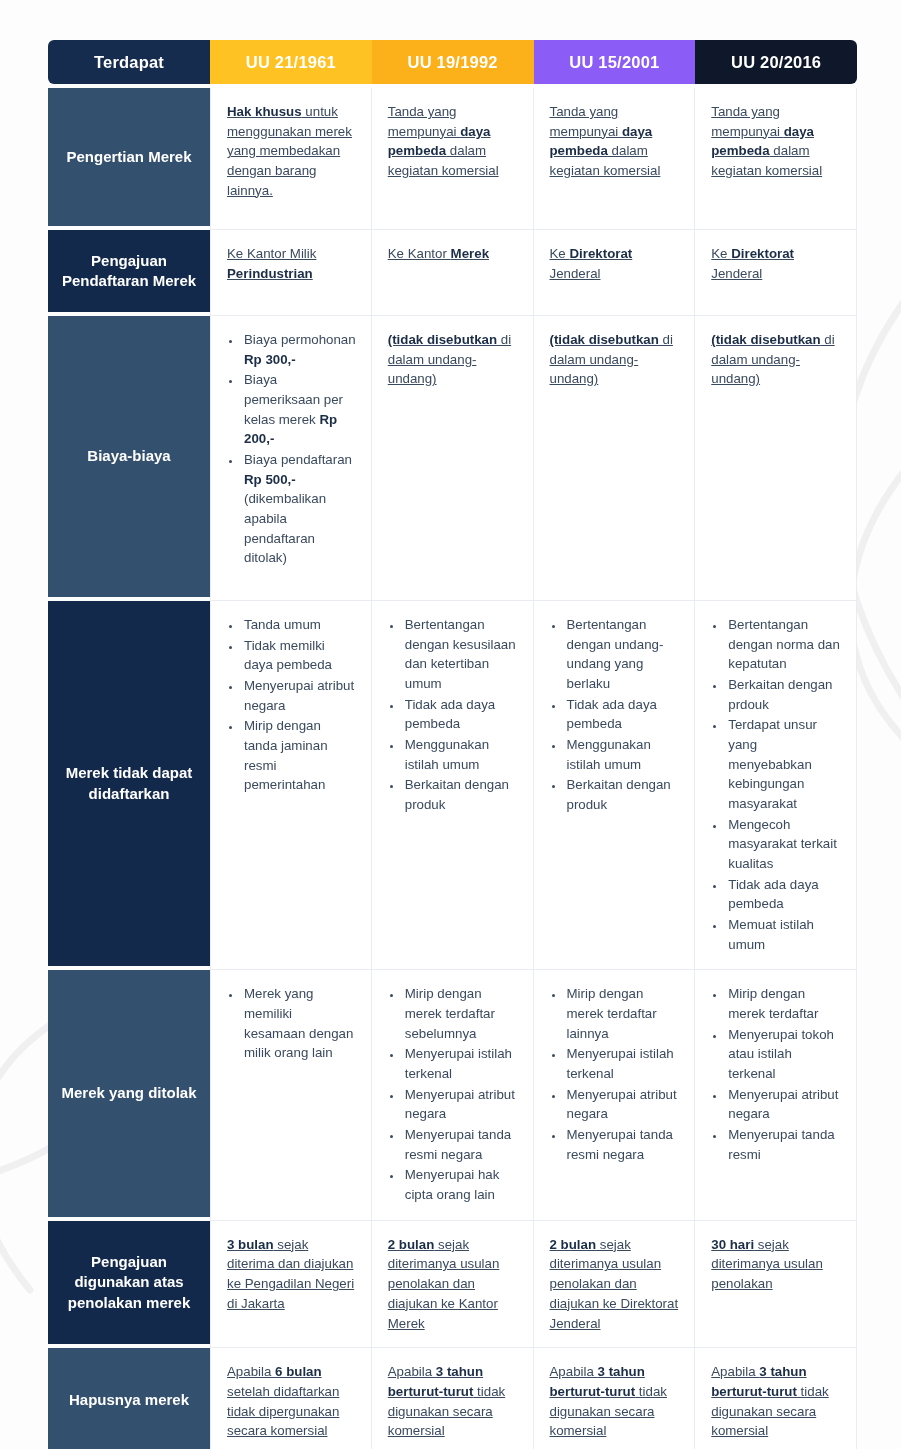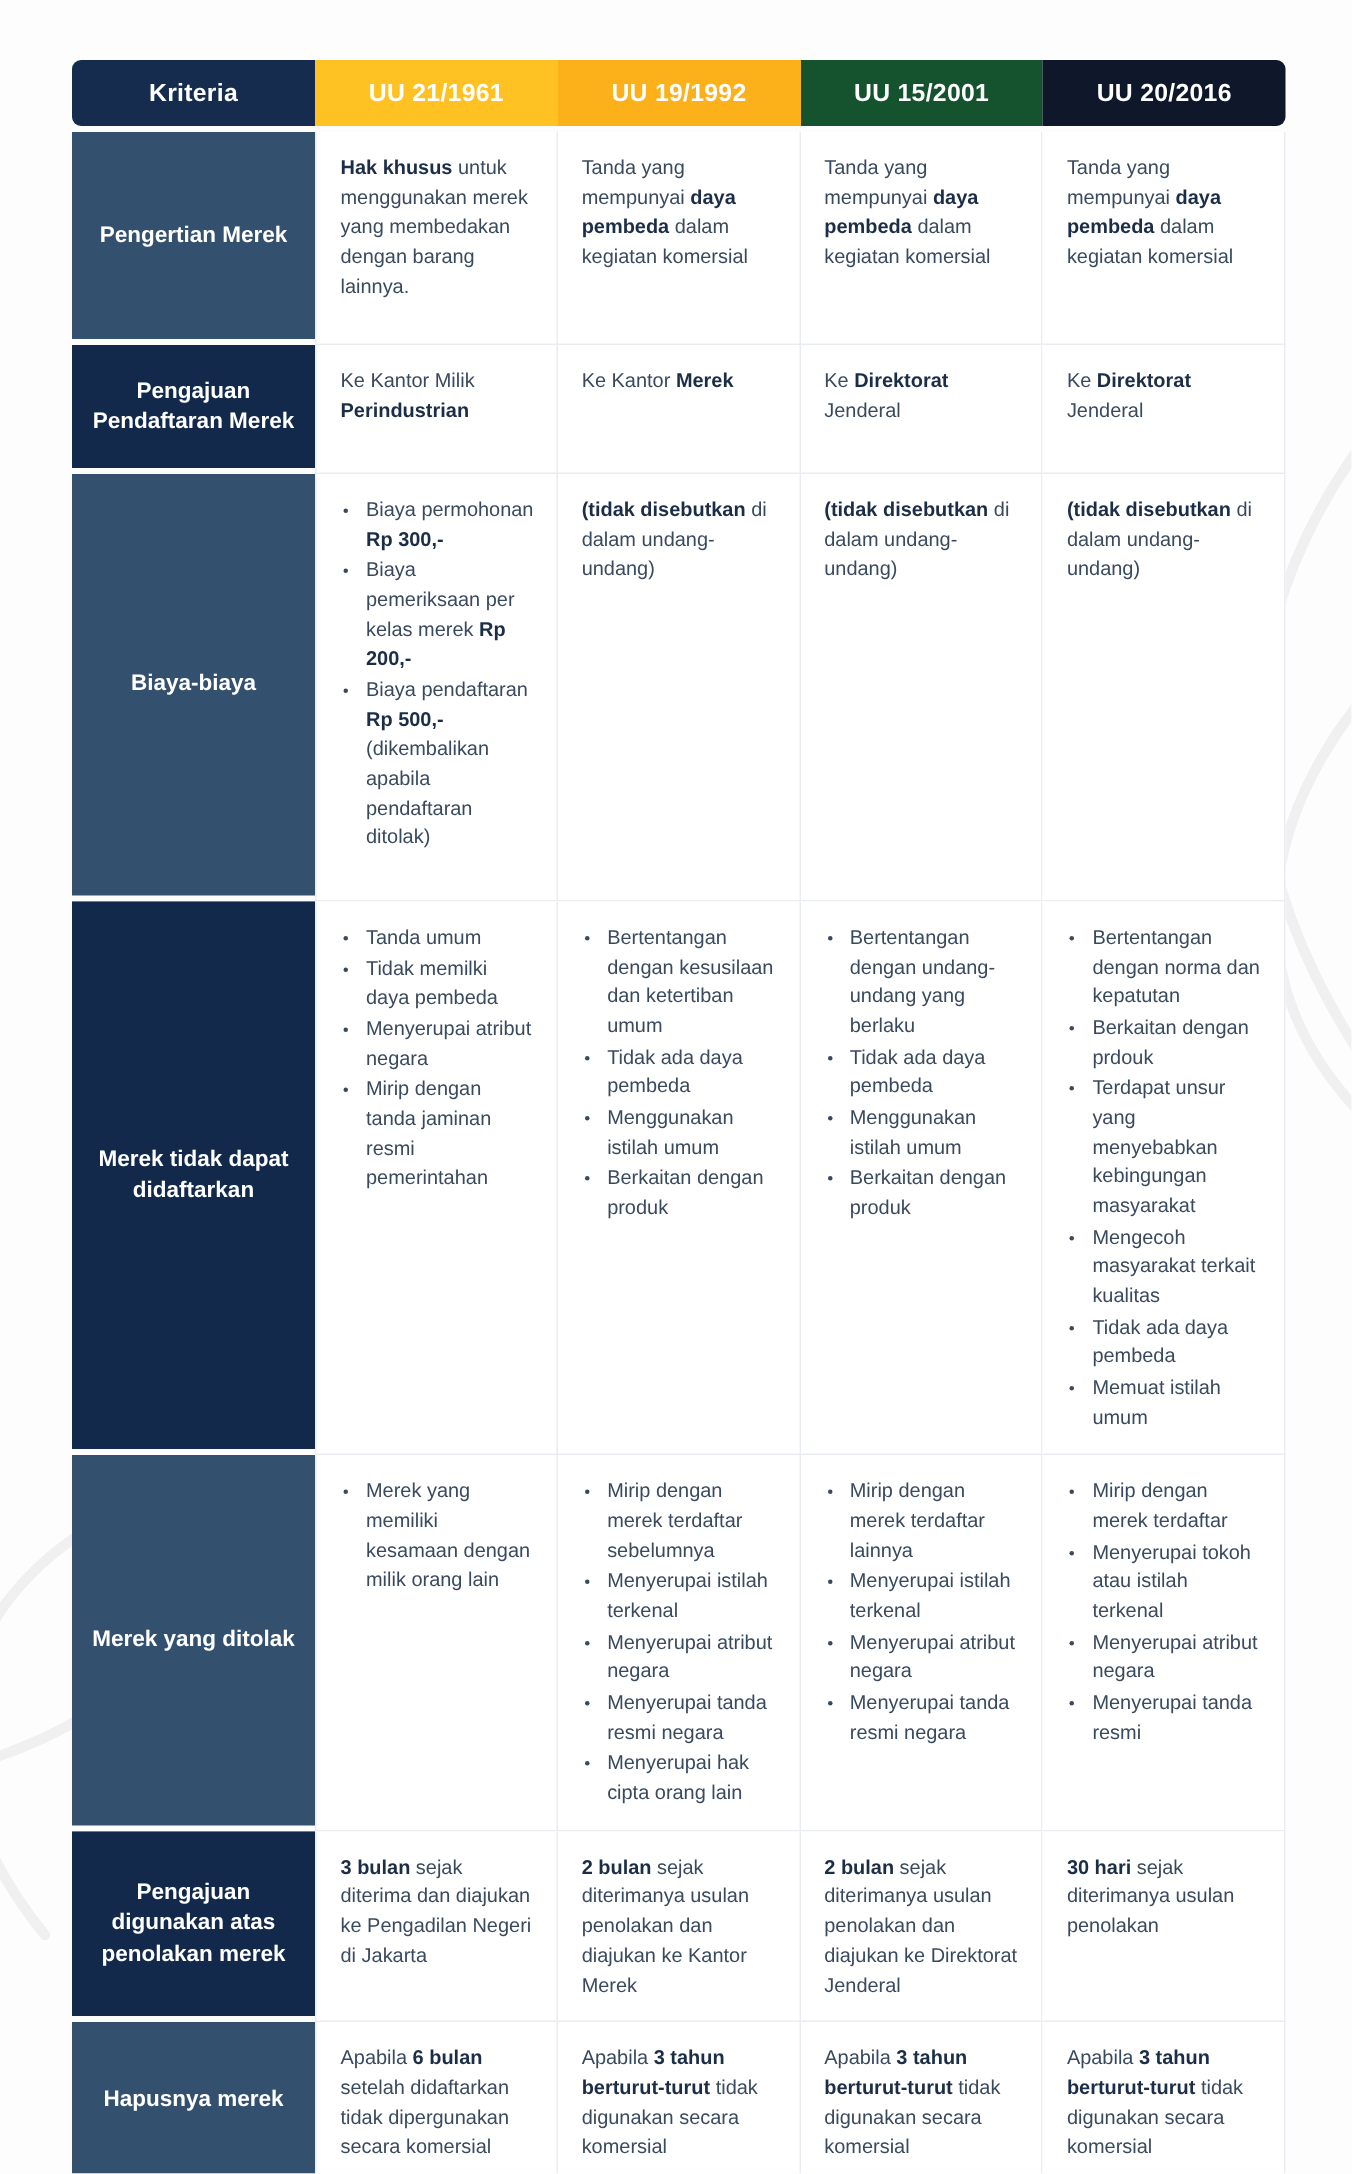--- a/index.html
+++ b/index.html
@@ -55,21 +55,21 @@
     vertical-align: middle;
     color: #ffffff;
     font-size: 16.5px;
     font-weight: bold;
     letter-spacing: 0.2px;
     border: none;
   }
   th.h-crit  { background: #152c4f; border-radius: 6px 0 0 6px; }
   th.h-1     { background: #ffc222; }
   th.h-2     { background: #fcb019; }
-  th.h-3     { background: #14532d; }
+  th.h-3     { background: #8b5cf6; }
   th.h-4     { background: #0f172a; border-radius: 0 6px 6px 0; }
 
   
   tbody tr.spacer td { height: 4px; padding: 0; border: none; background: transparent; }
 
   
   td.crit {
     color: #ffffff;
     font-size: 15px;
     font-weight: bold;
@@ -102,21 +102,21 @@
     margin: 0;
     padding-left: 15px;
     list-style: disc;
   }
   td.cell ul li {
     margin: 0 0 1px 0;
     padding-left: 2px;
   }
   td.cell ul li::marker { font-size: 11px; }
 
-  td.cell p { margin: 0; }
+  td.cell p { margin: 0; text-decoration: underline; }
 </style>
 </head>
 <body>
 
 <div id="page">
 
   <svg class="bg-deco" viewBox="0 0 901 1449" xmlns="http://www.w3.org/2000/svg" aria-hidden="true">
     <g fill="none" stroke="#f0f0f0" stroke-width="7" stroke-linecap="round">
       <path d="M 905 300 C 820 420 815 560 905 700"></path>
       <path d="M 905 740 C 830 660 835 560 905 470"></path>
@@ -129,21 +129,21 @@
     <table class="cmp">
       <colgroup>
         <col class="c-crit">
         <col class="c-data">
         <col class="c-data">
         <col class="c-data">
         <col class="c-data">
       </colgroup>
       <thead>
         <tr>
-          <th class="h-crit">Kriteria</th>
+          <th class="h-crit">Terdapat</th>
           <th class="h-1">UU 21/1961</th>
           <th class="h-2">UU 19/1992</th>
           <th class="h-3">UU 15/2001</th>
           <th class="h-4">UU 20/2016</th>
         </tr>
       </thead>
       <tbody id="tbody">
         <tr class="spacer">
             <td colspan="5"></td>
           </tr>

